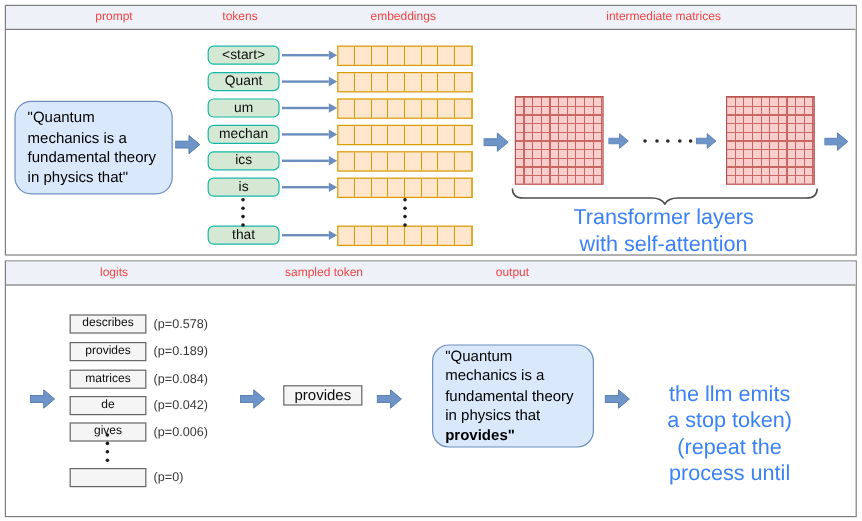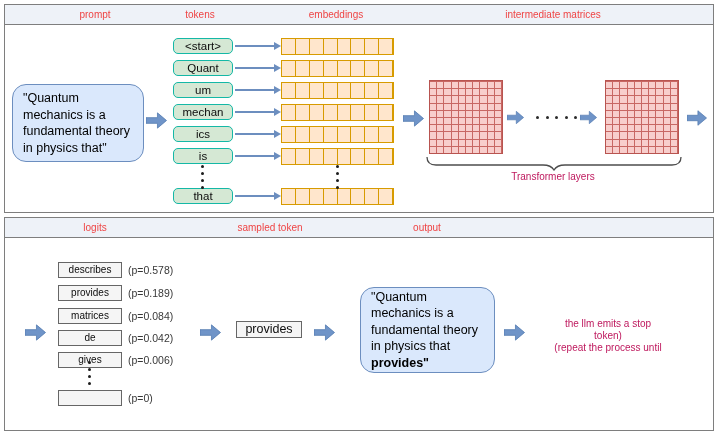--- a/index.html
+++ b/index.html
@@ -42,21 +42,21 @@
     background-color:#f8cecc; border:1px solid #b85450;
     background-image:
       repeating-linear-gradient(90deg, transparent 0px, transparent 6.2px, #c86763 6.2px, #c86763 7.2px),
       repeating-linear-gradient(0deg, transparent 0px, transparent 6.2px, #c86763 6.2px, #c86763 7.2px);
   }
   .barrow { position:absolute; }
   .vdots { position:absolute; }
   .vdots i { display:block; width:3px; height:3px; border-radius:50%; background:#1c1c1c; margin-bottom:4px; }
   .hdots { position:absolute; display:flex; }
   .hdots i { display:block; width:3px; height:3px; border-radius:50%; background:#2a2a2a; margin-right:6.5px; }
-  .centered-note { position:absolute; transform:translateX(-50%); text-align:center; font-size:10px; line-height:1.22; color:#be185d; }
+  .centered-note { position:absolute; transform:translateX(-50%); text-align:center; font-size:18px; line-height:1.22; color:#3b82f6; }
   .centered-note span { display:block; }
 
   .gbox {
     position:absolute; box-sizing:border-box; background:#f5f5f5; border:1px solid #666;
     font-size:10px; line-height:14px; text-align:center; color:#0c0c0c;
   }
   .logit-box { left:58px; width:64px; height:16px; }
   .plabel { position:absolute; left:128px; height:16px; line-height:16px; font-size:10.5px; color:#383838; white-space:nowrap; }
   #sampled-box { left:236px; top:321px; width:66px; height:17px; font-size:12.5px; line-height:15px; }
 </style>
@@ -142,20 +142,21 @@
 <svg class="barrow" style="left:687px; top:110px;" width="20" height="16" viewBox="0 0 22 17">
   <polygon points="0,5.5 12,5.5 12,0.5 21.5,8.5 12,16.5 12,11.5 0,11.5" fill="#6f94c8" stroke="#4f77ad" stroke-width="0.8"></polygon>
 </svg>
 
 <svg style="position:absolute; left:426px; top:157px;" width="256" height="14" viewBox="0 0 256 14">
   <path d="M1,0 C1,5.5 4,8 10,8 L117,8 C123,8 126,9.5 128,13 C130,9.5 133,8 139,8 L246,8 C252,8 255,5.5 255,0" fill="none" stroke="#4d4d4d" stroke-width="1.3" stroke-linecap="round"></path>
 </svg>
 
 <div class="centered-note" style="left:553px; top:171px;">
   <span>Transformer layers</span>
+  <span>with self-attention</span>
 </div>
 
 <div class="panel" id="bottom-panel">
   <div class="band"></div>
 </div>
 <span class="hdr" style="left:95px;  top:218px;">logits</span>
 <span class="hdr" style="left:270px; top:218px;">sampled token</span>
 <span class="hdr" style="left:427px; top:218px;">output</span>
 
 <svg class="barrow" style="left:25px; top:324px;" width="21" height="17" viewBox="0 0 22 17">

